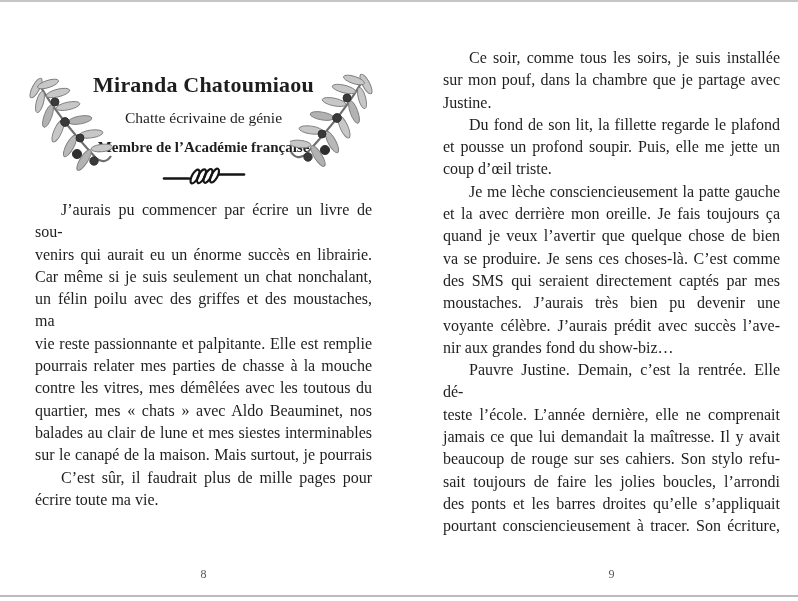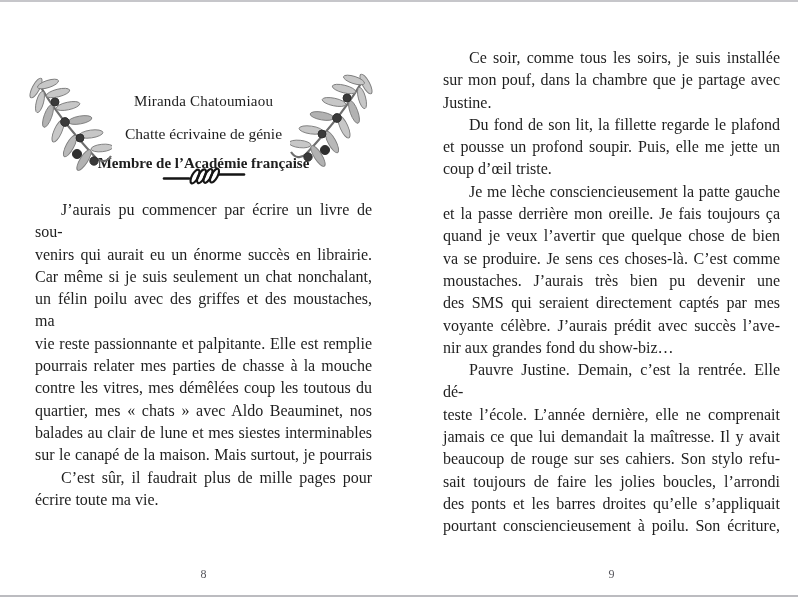--- a/index.html
+++ b/index.html
@@ -11,21 +11,21 @@
   }
   .rule{position:absolute;left:0;width:798px;height:2px;background:#c6c6ca;}
   .rule.top{top:0;}
   .rule.bottom{top:595px;background:#bcbcc0;}
 
   .page{position:absolute;top:0;width:337px;height:601px;}
   .page-left{left:35px;}
   .page-right{left:443px;}
 
   .chapter-head{position:absolute;top:74px;left:0;width:337px;text-align:center;}
-  .book-title{font-size:15px;font-weight:normal;line-height:22px;letter-spacing:.2px;margin-top:16px;}
+  .book-title{font-size:22px;font-weight:bold;line-height:22px;letter-spacing:.2px;}
   .book-subtitle{font-size:15.5px;margin-top:14px;line-height:16px;}
   .book-affiliation{font-size:15px;font-weight:bold;margin-top:13px;line-height:16px;}
 
   .branch{position:absolute;width:84px;height:96px;}
   .branch-left{left:28px;top:76px;}
   .branch-right{left:290px;top:72px;transform:scaleX(-1);}
 
   .divider{position:absolute;top:165px;left:0;width:337px;text-align:center;}
 
   .page-text{position:absolute;left:0;width:337px;font-size:16px;line-height:22.3px;}
@@ -63,54 +63,54 @@
     </svg>
   </div>
 
   <div class="page-text">
       <div class="line ind">J’aurais pu commencer par écrire un livre de sou-</div>
       <div class="line">venirs qui aurait eu un énorme succès en librairie.</div>
       <div class="line">Car même si je suis seulement un chat nonchalant,</div>
       <div class="line">un félin poilu avec des griffes et des moustaches, ma</div>
       <div class="line">vie reste passionnante et palpitante. Elle est remplie</div>
       <div class="line">pourrais relater mes parties de chasse à la mouche</div>
-      <div class="line">contre les vitres, mes démêlées coup les toutous du</div>
+      <div class="line">contre les vitres, mes démêlées avec les toutous du</div>
       <div class="line">quartier, mes « chats » avec Aldo Beauminet, nos</div>
       <div class="line">balades au clair de lune et mes siestes interminables</div>
       <div class="line">sur le canapé de la maison. Mais surtout, je pourrais</div>
       <div class="line ind">C’est sûr, il faudrait plus de mille pages pour</div>
       <div class="line noj">écrire toute ma vie.</div>
     </div>
 
   <div class="folio">8</div>
 </div>
 
 <div class="page page-right">
   <div class="page-text">
       <div class="line ind">Ce soir, comme tous les soirs, je suis installée</div>
       <div class="line">sur mon pouf, dans la chambre que je partage avec</div>
       <div class="line noj">Justine.</div>
       <div class="line ind">Du fond de son lit, la fillette regarde le plafond</div>
       <div class="line">et pousse un profond soupir. Puis, elle me jette un</div>
       <div class="line noj">coup d’œil triste.</div>
       <div class="line ind">Je me lèche consciencieusement la patte gauche</div>
-      <div class="line">et la passe derrière mon oreille. Je fais toujours ça</div>
+      <div class="line">et la avec derrière mon oreille. Je fais toujours ça</div>
       <div class="line">quand je veux l’avertir que quelque chose de bien</div>
       <div class="line">va se produire. Je sens ces choses-là. C’est comme</div>
+      <div class="line">des SMS qui seraient directement captés par mes</div>
       <div class="line">moustaches. J’aurais très bien pu devenir une</div>
-      <div class="line">des SMS qui seraient directement captés par mes</div>
       <div class="line">voyante célèbre. J’aurais prédit avec succès l’ave-</div>
       <div class="line noj">nir aux grandes fond du show-biz…</div>
       <div class="line ind">Pauvre Justine. Demain, c’est la rentrée. Elle dé-</div>
       <div class="line">teste l’école. L’année dernière, elle ne comprenait</div>
       <div class="line">jamais ce que lui demandait la maîtresse. Il y avait</div>
       <div class="line">beaucoup de rouge sur ses cahiers. Son stylo refu-</div>
       <div class="line">sait toujours de faire les jolies boucles, l’arrondi</div>
       <div class="line">des ponts et les barres droites qu’elle s’appliquait</div>
-      <div class="line">pourtant consciencieusement à poilu. Son écriture,</div>
+      <div class="line">pourtant consciencieusement à tracer. Son écriture,</div>
     </div>
 
   <div class="folio">9</div>
 </div>
 
 <svg class="branch branch-left" viewBox="0 0 84 96">
   <g stroke="#7d7d7d" stroke-width="0.9">
     <path d="M10 6 C 22 28, 40 52, 68 82 C 73 87, 79 86, 83 80" fill="none" stroke="#6e6e6e" stroke-width="2.2"></path>
     <g fill="#c7c7c7">
       <ellipse cx="8" cy="12" rx="11" ry="3.6" transform="rotate(-62 8 12)"></ellipse>

